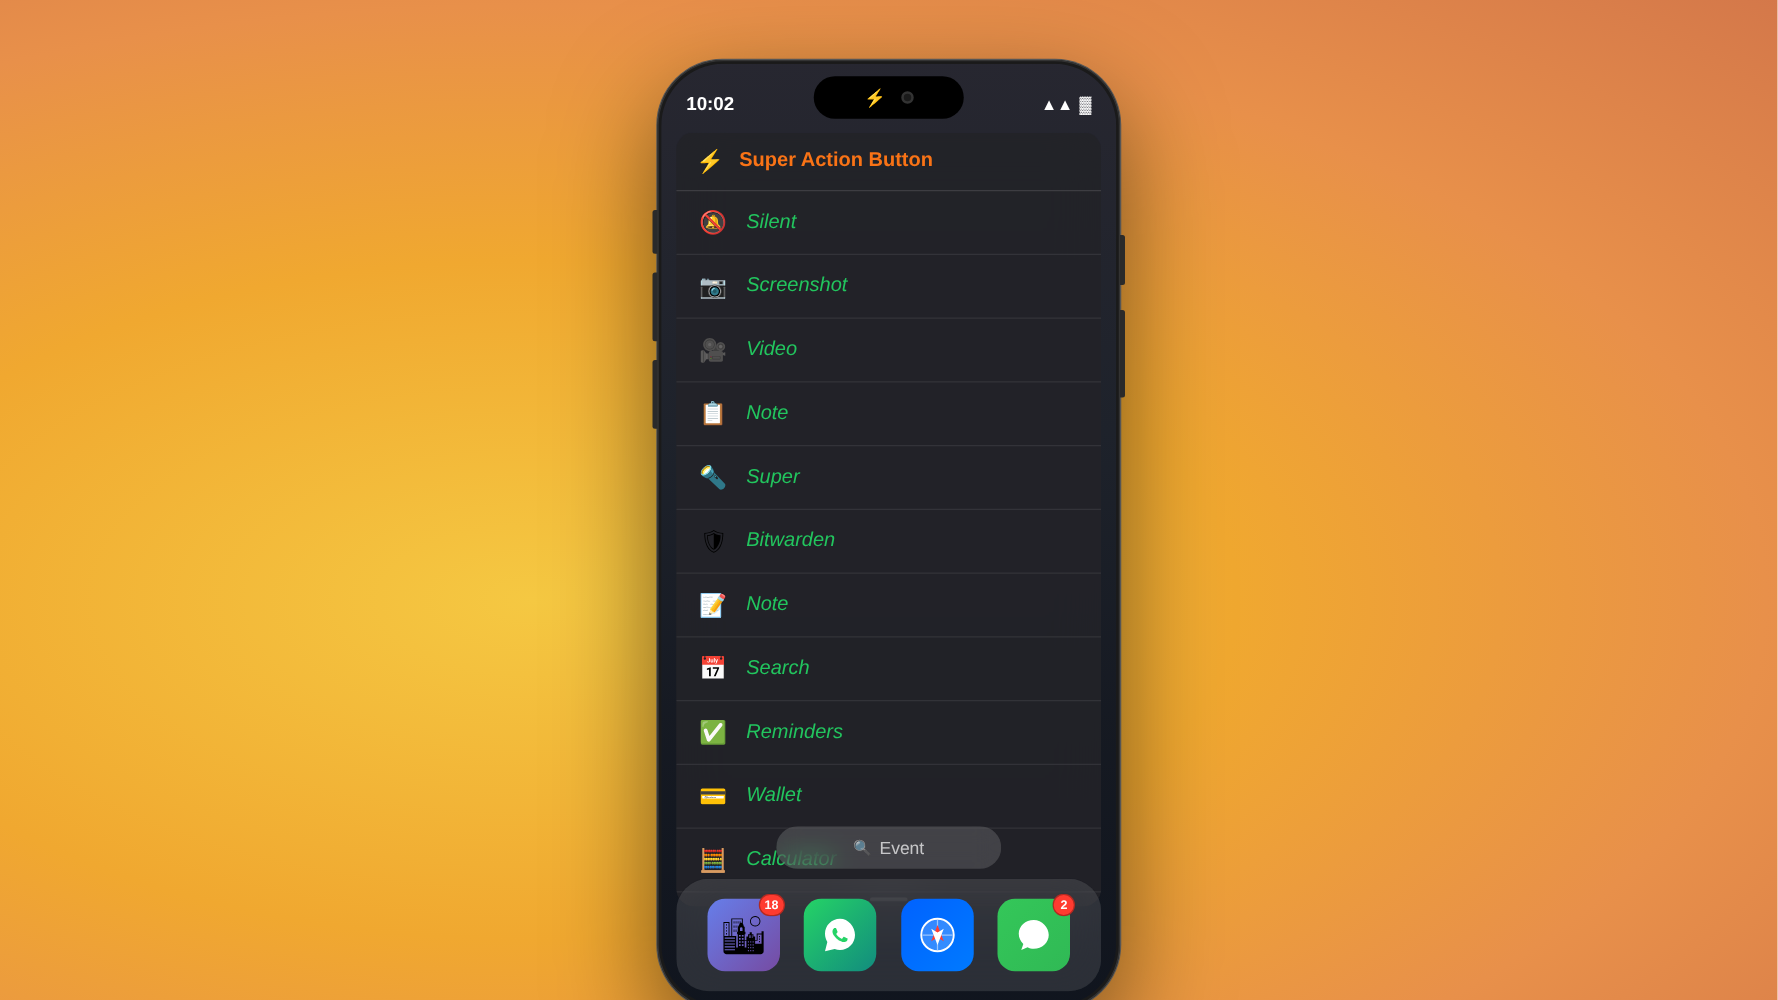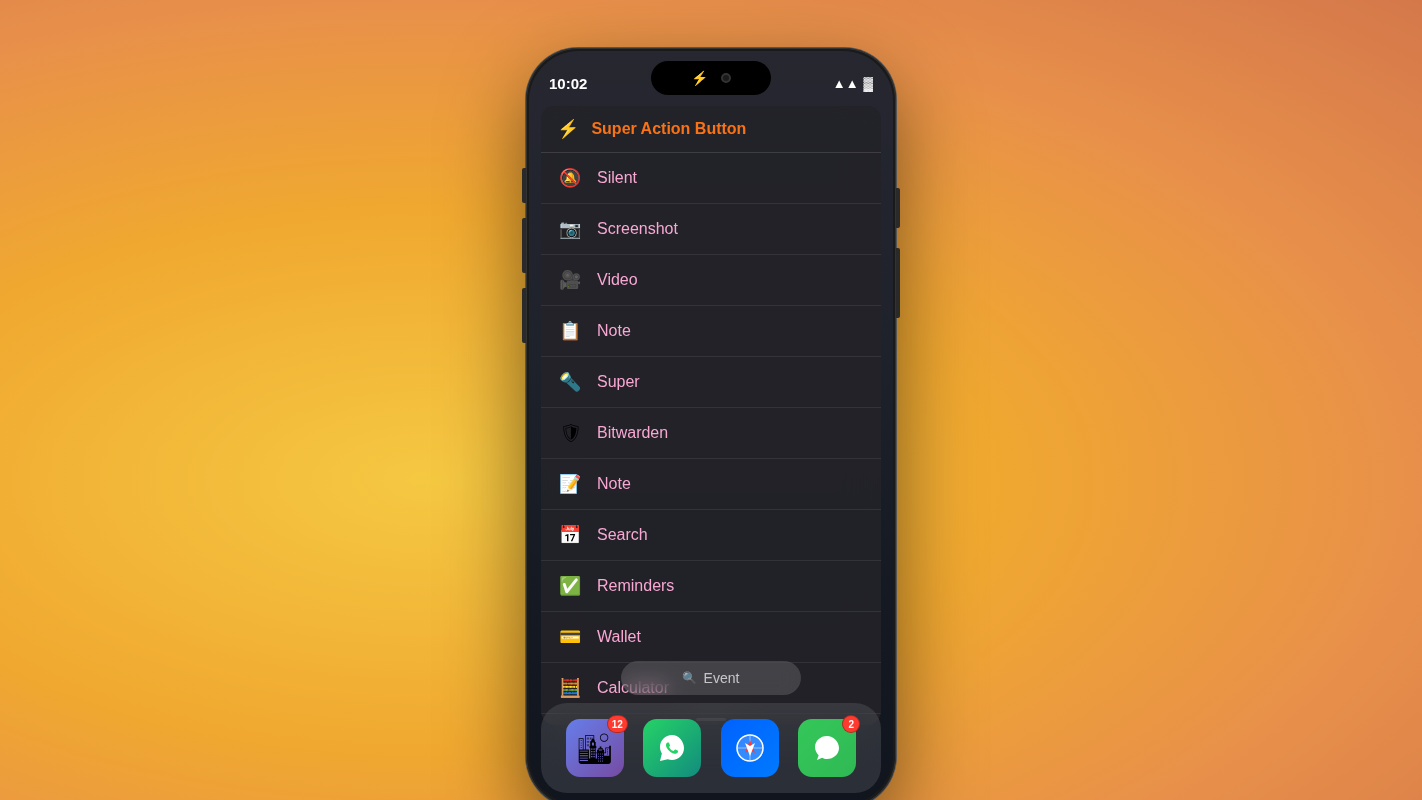--- a/index.html
+++ b/index.html
@@ -196,23 +196,24 @@
       height: 28px;
       display: flex;
       align-items: center;
       justify-content: center;
       font-size: 18px;
       margin-right: 12px;
       flex-shrink: 0;
     }
 
     .menu-item-label {
-      color: #f9a8d4;
+      color: #22c55e;
       font-size: 16px;
       font-weight: 400;
+      font-style: italic;
     }
 
     .menu-header {
       display: flex;
       align-items: center;
       padding: 12px 16px;
       border-bottom: 1px solid rgba(255,255,255,0.12);
     }
 
     .menu-header-icon {
@@ -430,21 +431,21 @@
       </div>
 
       <div class="search-bar">
         <span class="search-bar-icon">🔍</span>
         <span class="search-bar-text">Event</span>
       </div>
 
       <div class="dock">
         <div class="dock-app">
           <div class="dock-app-icon app-pocket-city">🏙</div>
-          <div class="badge">12</div>
+          <div class="badge">18</div>
         </div>
         <div class="dock-app">
           <div class="dock-app-icon app-whatsapp">
             <svg width="32" height="32" viewBox="0 0 32 32" fill="none">
               <path d="M16 3C9.373 3 4 8.373 4 15c0 2.385.685 4.61 1.87 6.5L4 29l7.74-1.84A11.93 11.93 0 0016 28c6.627 0 12-5.373 12-12S22.627 3 16 3z" fill="white"></path>
               <path d="M21.5 18.5c-.3-.15-1.77-.87-2.04-.97-.28-.1-.48-.15-.68.15-.2.3-.77.97-.94 1.17-.17.2-.35.22-.65.07-.3-.15-1.26-.46-2.4-1.48-.89-.79-1.49-1.77-1.66-2.07-.17-.3-.02-.46.13-.6.13-.13.3-.35.45-.52.15-.17.2-.3.3-.5.1-.2.05-.37-.02-.52-.07-.15-.68-1.63-.93-2.23-.24-.58-.49-.5-.68-.51-.17-.01-.37-.01-.57-.01-.2 0-.52.07-.8.37-.27.3-1.04 1.02-1.04 2.48 0 1.46 1.07 2.87 1.22 3.07.15.2 2.1 3.2 5.08 4.49.71.31 1.26.49 1.69.63.71.23 1.36.2 1.87.12.57-.09 1.77-.72 2.02-1.42.25-.7.25-1.3.17-1.42-.07-.12-.27-.2-.57-.35z" fill="#25d366"></path>
             </svg>
           </div>
         </div>
         <div class="dock-app">

